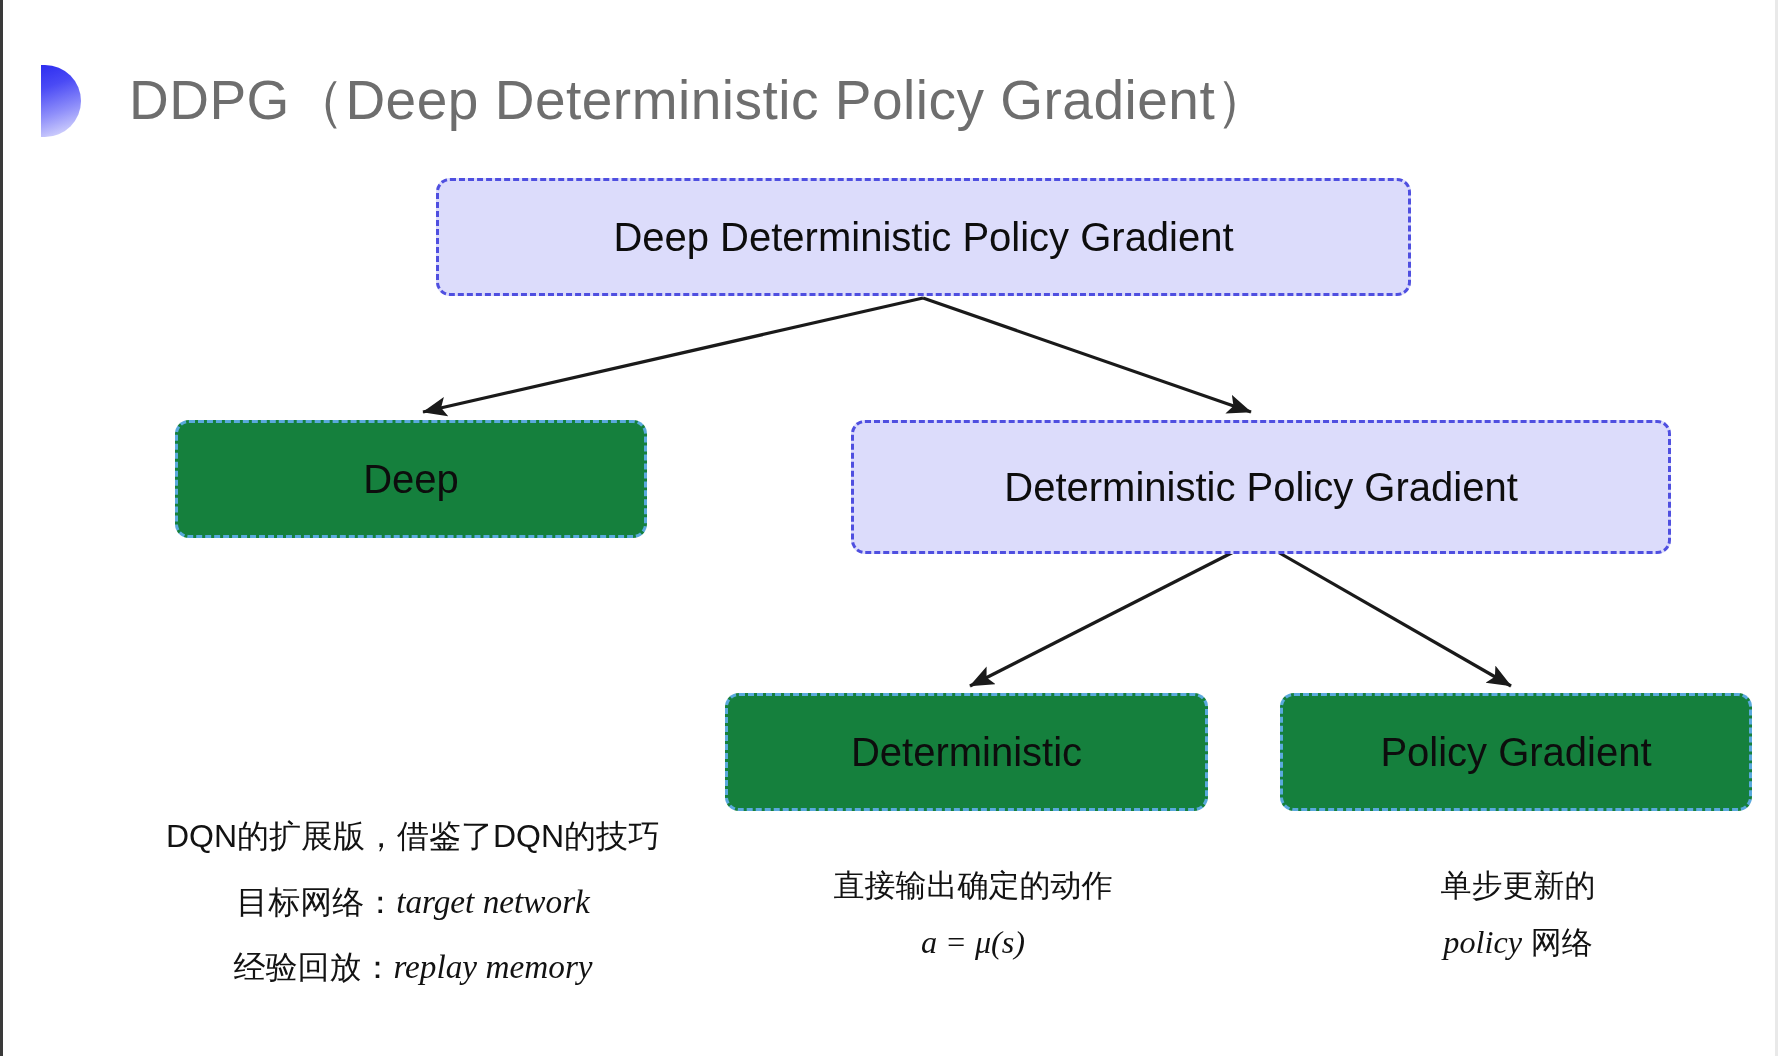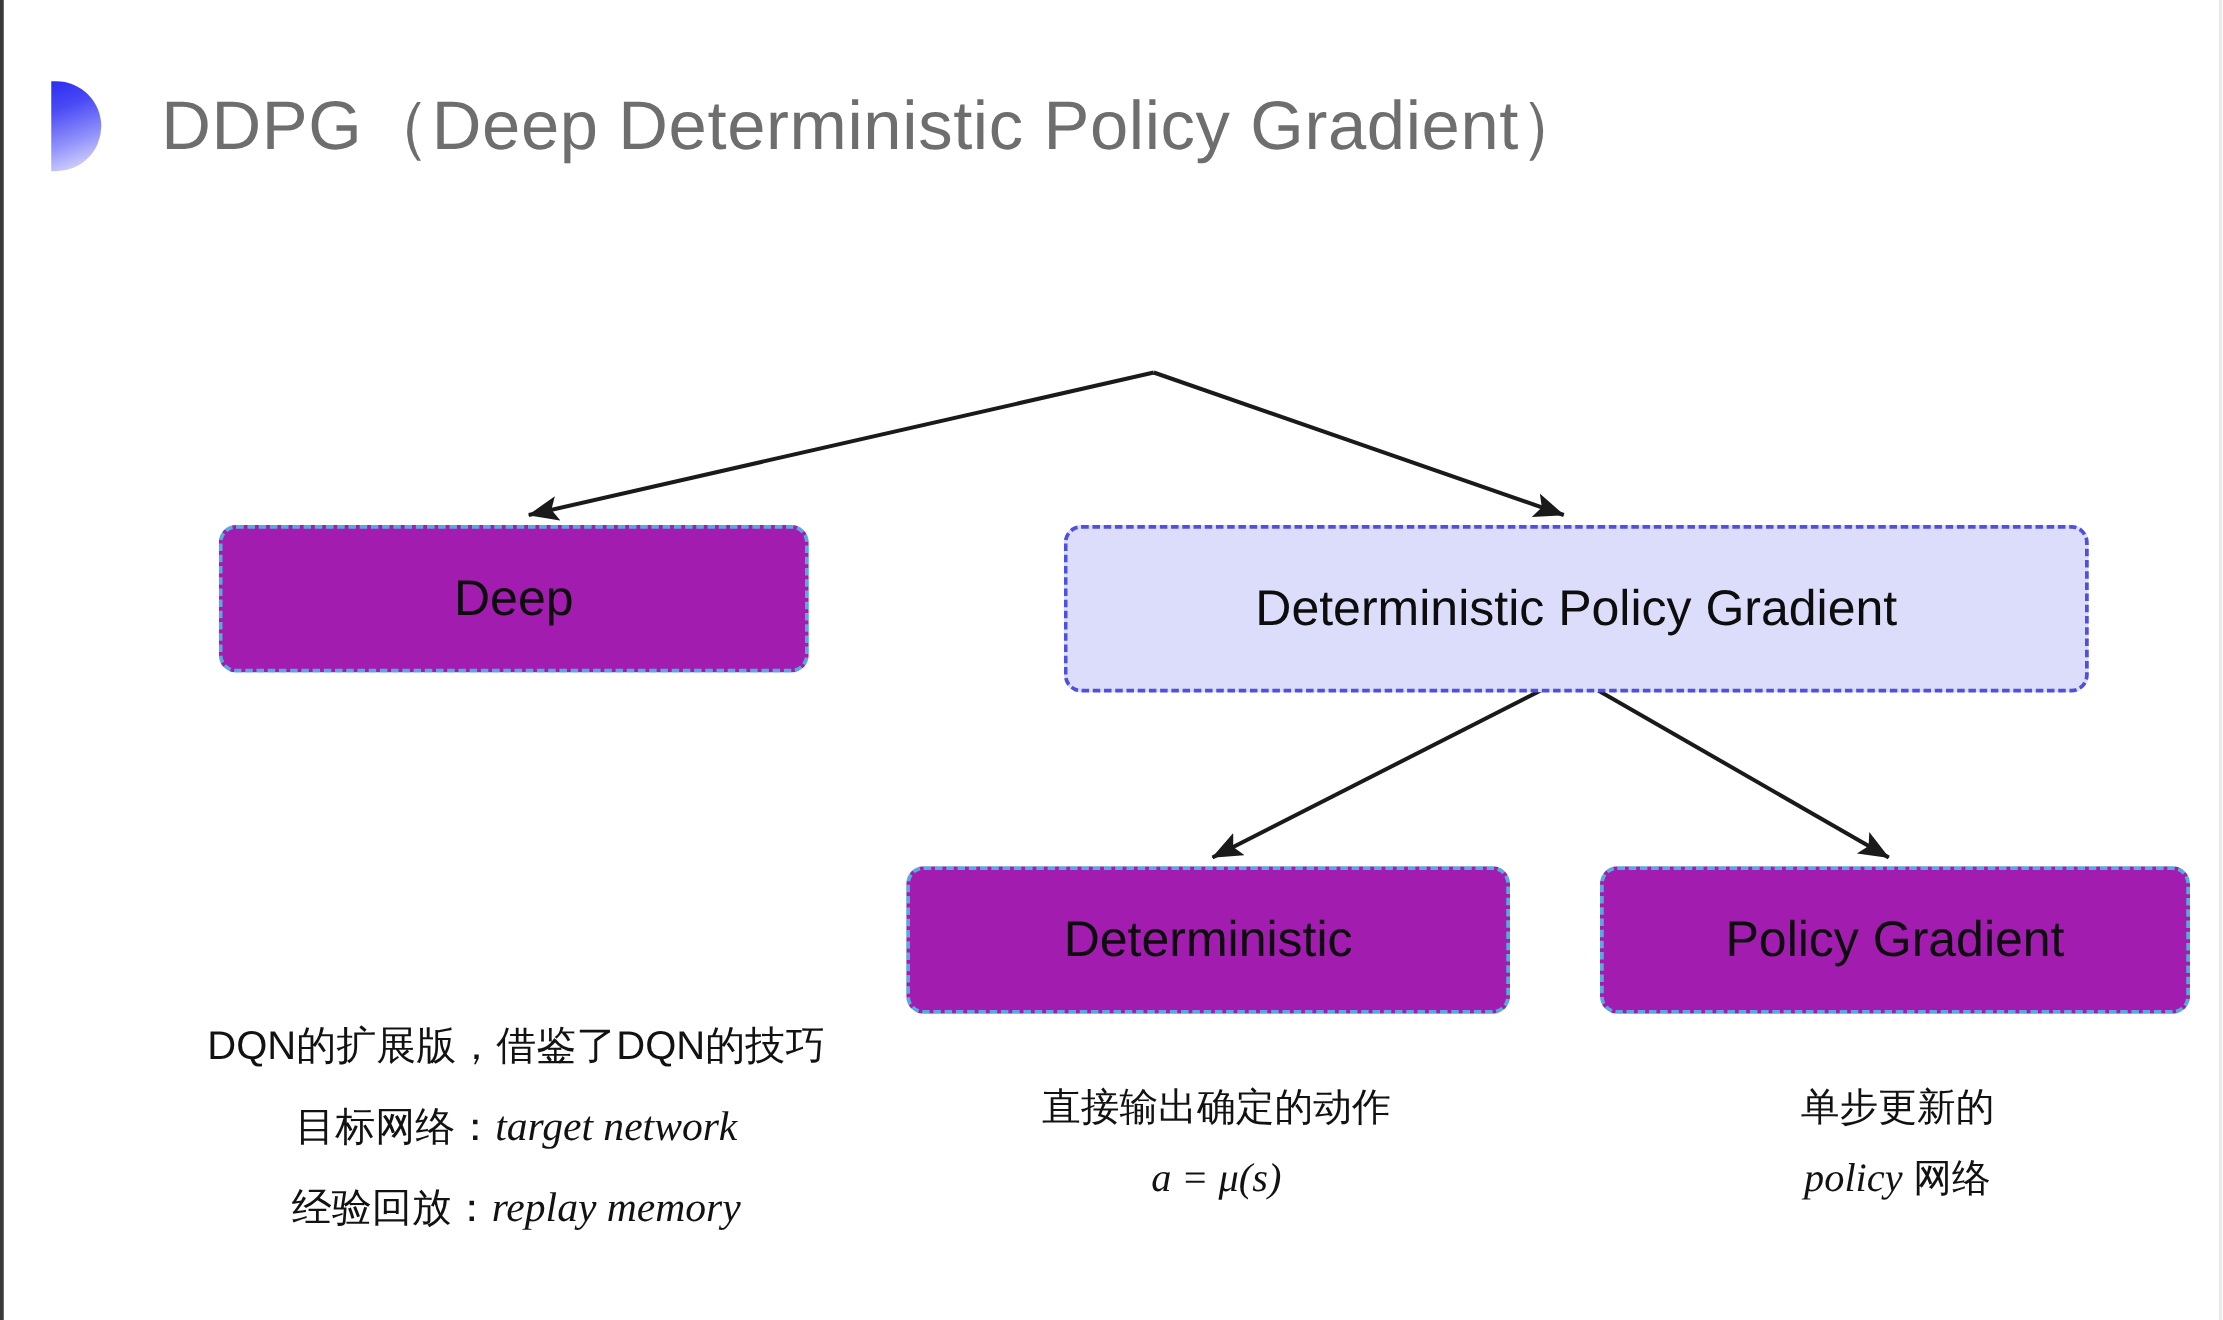--- a/index.html
+++ b/index.html
@@ -67,21 +67,21 @@
     border-radius: 14px;
     color: #0d0d0d;
     text-align: center;
     line-height: 1.15;
   }
   .node.purple {
     background: #dcdcfb;
     border: 3px dashed #4f4fe0;
   }
   .node.cyan {
-    background: #a21caf;
+    background: #15803d;
     border: 3px dashed #5aa9dd;
     text-align: right;
   }
 
   #node-root   { left: 433px; top: 178px;  width: 975px;  height: 118px; font-size: 40px; }
   #node-deep   { left: 172px; top: 420px;  width: 472px;  height: 118px; font-size: 40px; }
   #node-dpg    { left: 848px; top: 420px;  width: 820px;  height: 134px; font-size: 40px; }
   #node-det    { left: 722px; top: 693px;  width: 483px;  height: 118px; font-size: 40px; }
   #node-pg     { left: 1277px; top: 693px; width: 472px;  height: 118px; font-size: 40px; }
 
@@ -143,20 +143,23 @@
 
     <line x1="920" y1="298" x2="420" y2="412" stroke="#1a1a1a" stroke-width="3.2" marker-end="url(#arrowhead)"></line>
 
     <line x1="920" y1="298" x2="1248" y2="412" stroke="#1a1a1a" stroke-width="3.2" marker-end="url(#arrowhead)"></line>
 
     <line x1="1254" y1="540" x2="967" y2="686" stroke="#1a1a1a" stroke-width="3.2" marker-end="url(#arrowhead)"></line>
 
     <line x1="1254" y1="540" x2="1508" y2="686" stroke="#1a1a1a" stroke-width="3.2" marker-end="url(#arrowhead)"></line>
   </svg>
 
+  <div id="node-root" class="node purple">
+    <span>Deep Deterministic Policy Gradient</span>
+  </div>
 
   <div id="node-deep" class="node cyan">
     <span>Deep</span>
   </div>
 
   <div id="node-dpg" class="node purple">
     <span>Deterministic Policy Gradient</span>
   </div>
 
   <div id="node-det" class="node cyan">

